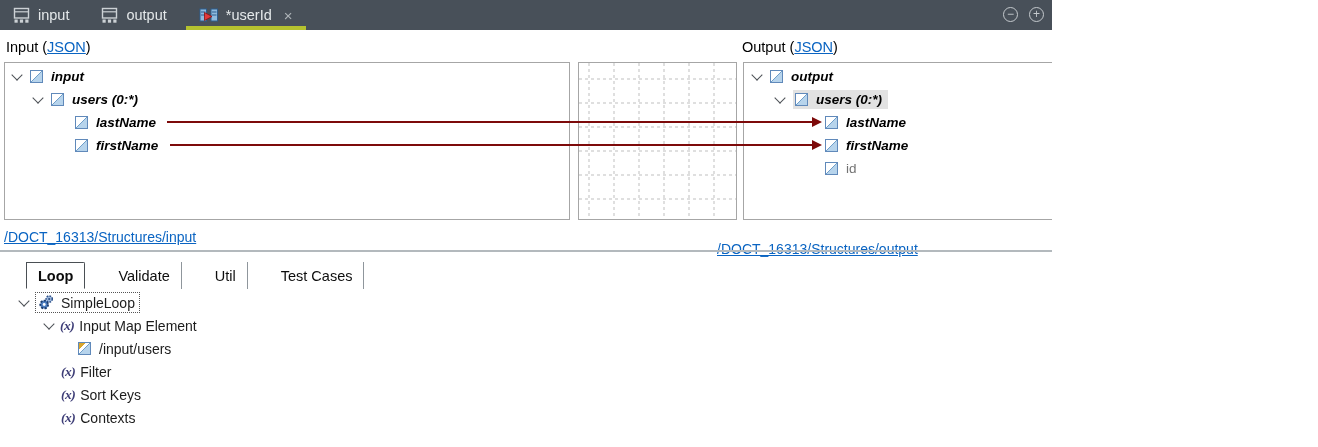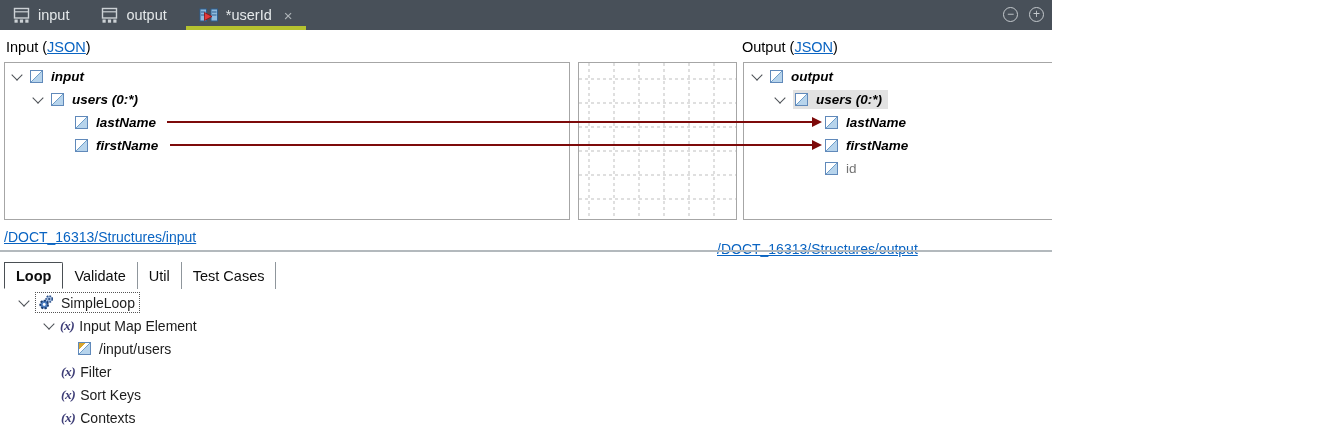--- a/index.html
+++ b/index.html
@@ -39,21 +39,21 @@
 
   
   .mline{position:absolute;height:2px;background:var(--map_line);z-index:5;}
   .marrow{position:absolute;width:0;height:0;border-top:5px solid transparent;border-bottom:5px solid transparent;border-left:10px solid var(--map_line);z-index:5;}
 
   
   .sash{position:absolute;left:0;top:250px;width:100%;height:2px;background:#b3b9bd;}
 
   
   .btabs{position:absolute;left:4px;top:262px;display:flex;height:27px;font-size:14.5px;}
-  .btab{display:flex;align-items:center;padding:0 11px;border-right:1px solid #8f969c;color:#0d0d0d;box-sizing:border-box;}
+  .btab{display:flex;align-items:center;padding:0 11px;border-right:1px solid #8f969c;color:#0d0d0d;box-sizing:border-box;margin-left:22px;}
   .btab.active{font-weight:700;border:1px solid #4a4f54;border-bottom:1px solid #fff;border-radius:0 2px 0 0;}
 
   
   .btree{position:absolute;left:12px;top:291px;width:100%;}
   .brow{height:23px;display:flex;align-items:center;font-size:14px;color:#1c1c1c;white-space:nowrap;}
   .brow .chev{margin-right:7px;}
   .xicon{font-family:"Liberation Serif", serif;font-style:italic;font-weight:600;color:#3d3d77;font-size:13.5px;margin-right:5px;letter-spacing:-0.5px;flex:none;}
   .focusbox{display:inline-flex;align-items:center;border:1px dotted #555;padding:1px 4px 1px 2px;}
   .gears{margin-right:6px;flex:none;}
   .pl-b0{padding-left:8px;} .pl-b1{padding-left:33px;} .pl-b2{padding-left:66px;} .pl-b3{padding-left:49px;}

